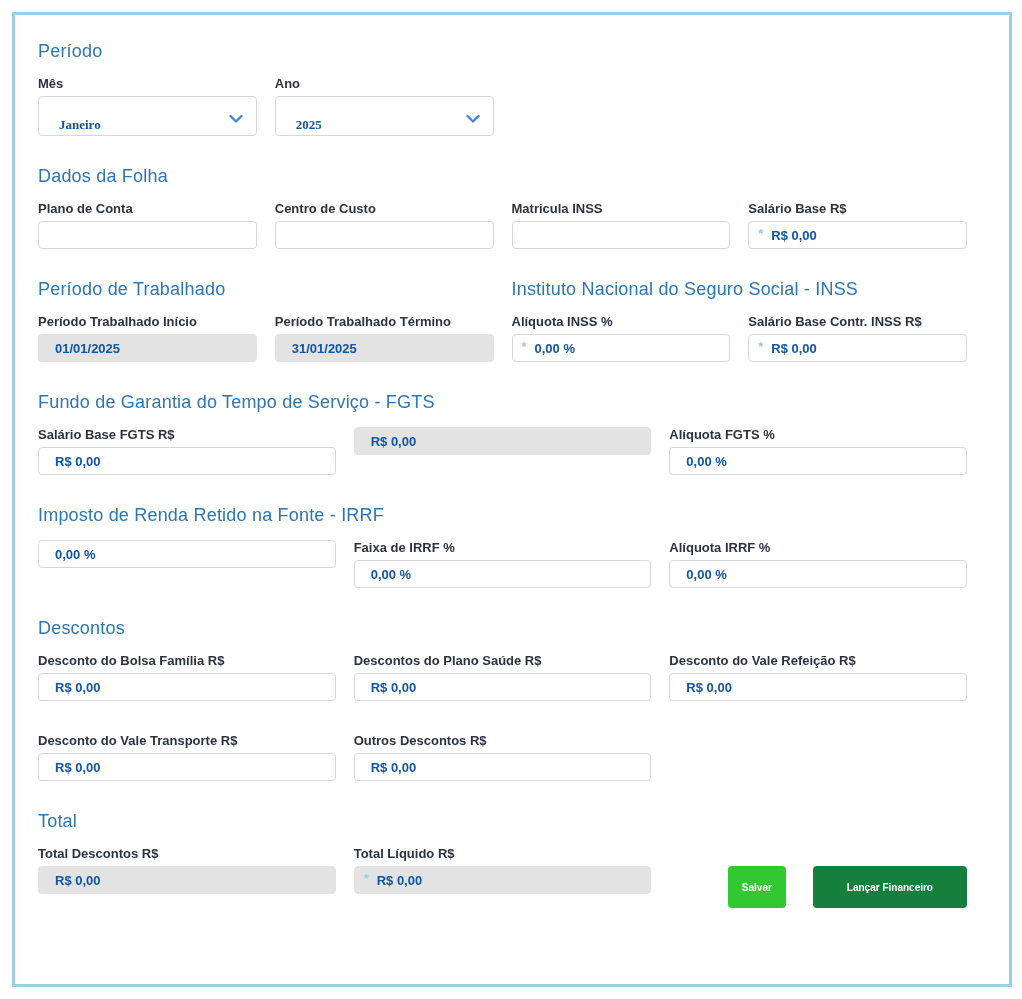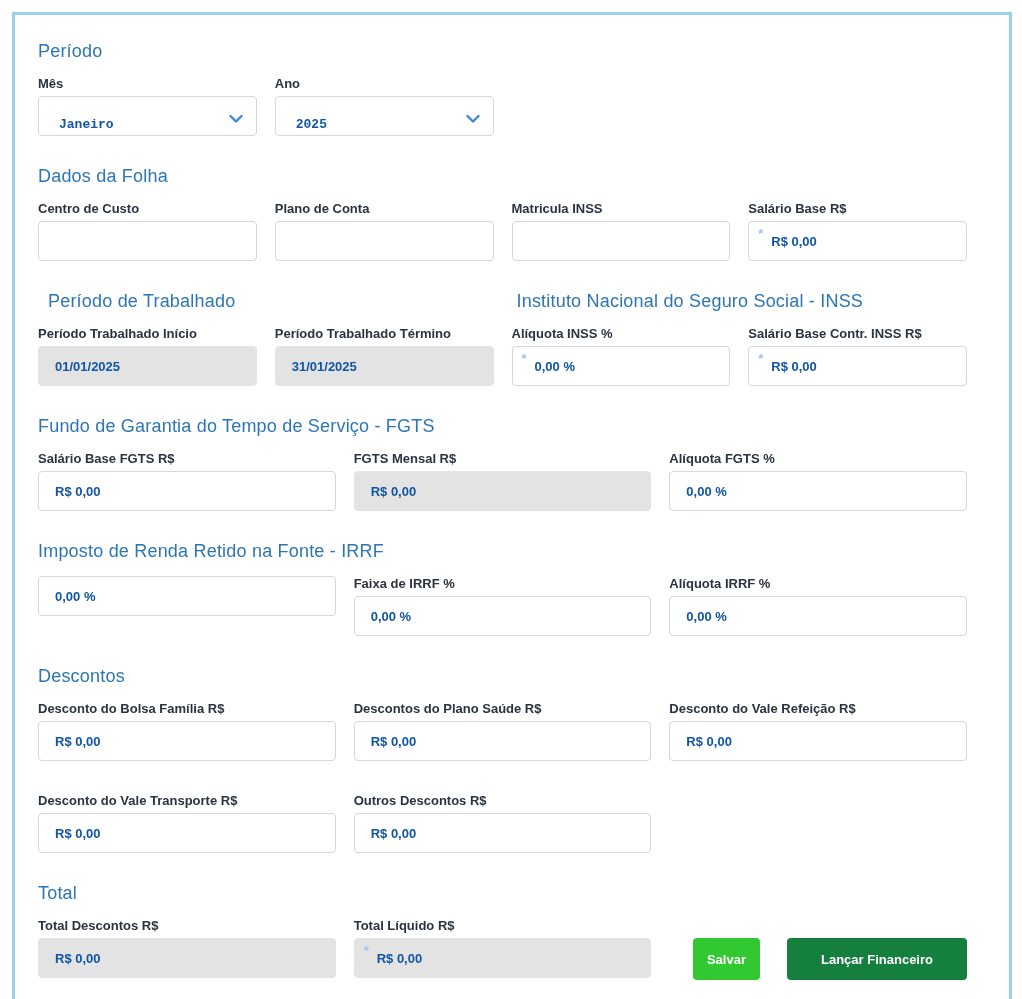--- a/index.html
+++ b/index.html
@@ -20,42 +20,42 @@
     color: #2d76b5;
     margin: 30px 0 14px 0;
     letter-spacing: 0.2px;
   }
   .section-title.first { margin-top: 26px; }
 
   .dual-head {
     display: grid;
     grid-template-columns: repeat(4, 1fr);
     column-gap: 18px;
-    margin: 30px 0 14px 10px;
+    margin: 30px 0 14px 0;
   }
   .dual-head .section-title { margin: 0; }
   .span2a { grid-column: 1 / 3; }
   .span2b { grid-column: 3 / 5; }
 
   .row4 { display: grid; grid-template-columns: repeat(4, 1fr); column-gap: 18px; }
   .row3 { display: grid; grid-template-columns: repeat(3, 1fr); column-gap: 18px; }
   .mt { margin-top: 32px; }
 
   .field label {
     display: block;
     font-size: 13px;
     font-weight: 700;
     color: #2b3340;
     margin-bottom: 5px;
   }
 
   .input-wrap { position: relative; }
   .input-wrap input {
     width: 100%;
-    height: 40px;
+    height: 28px;
     border: 1px solid #d7d7d7;
     border-radius: 4px;
     background: #ffffff;
     padding: 0 10px 0 16px;
     font-family: "Liberation Sans", sans-serif;
     font-size: 13px;
     font-weight: 700;
     color: #1155a6;
     outline: none;
   }
@@ -78,21 +78,21 @@
   }
 
   .select-wrap { position: relative; }
   .select-wrap select {
     width: 100%;
     height: 40px;
     border: 1px solid #d7d7d7;
     border-radius: 4px;
     background: #ffffff;
     padding: 16px 34px 0 20px;
-    font-family: Liberation Mono, monospace;
+    font-family: Liberation Serif, serif;
     font-size: 13px;
     font-weight: 700;
     color: #1155a6;
     appearance: none;
     -webkit-appearance: none;
     outline: none;
   }
   .select-wrap .chev {
     position: absolute;
     right: 14px;
@@ -105,21 +105,21 @@
     justify-content: flex-end;
     align-items: flex-end;
     column-gap: 27px;
     height: 62px;
   }
   .btn {
     height: 42px;
     border: none;
     border-radius: 4px;
     font-family: "Liberation Sans", sans-serif;
-    font-size: 13px;
+    font-size: 10px;
     font-weight: 700;
     color: #ffffff;
     padding: 0 14px;
     cursor: pointer;
   }
   .btn-green { background: #31c831; }
   .btn-blue  { background: #15803d; padding: 0 34px; }
 </style>
 </head>
 <body>
@@ -154,27 +154,27 @@
         </span>
       </div>
     </div>
     <div></div>
       <div></div>
   </div>
 
   <h2 class="section-title">Dados da Folha</h2>
   <div class="row4">
     <div class="field">
+      <label>Plano de Conta</label>
+      <div class="input-wrap">
+        <input type="text" value="" style="">
+      </div>
+    </div>
+    <div class="field">
       <label>Centro de Custo</label>
-      <div class="input-wrap">
-        <input type="text" value="" style="">
-      </div>
-    </div>
-    <div class="field">
-      <label>Plano de Conta</label>
       <div class="input-wrap">
         <input type="text" value="" style="">
       </div>
     </div>
     <div class="field">
       <label>Matricula INSS</label>
       <div class="input-wrap">
         <input type="text" value="" style="">
       </div>
     </div>
@@ -222,21 +222,20 @@
 
   <h2 class="section-title">Fundo de Garantia do Tempo de Serviço - FGTS</h2>
   <div class="row3">
     <div class="field">
       <label>Salário Base FGTS R$</label>
       <div class="input-wrap">
         <input type="text" value="R$ 0,00" style="">
       </div>
     </div>
     <div class="field">
-      <label>FGTS Mensal R$</label>
       <div class="input-wrap">
         <input type="text" disabled="" value="R$ 0,00" style="">
       </div>
     </div>
     <div class="field">
       <label>Alíquota FGTS %</label>
       <div class="input-wrap">
         <input type="text" value="0,00 %" style="">
       </div>
     </div>

